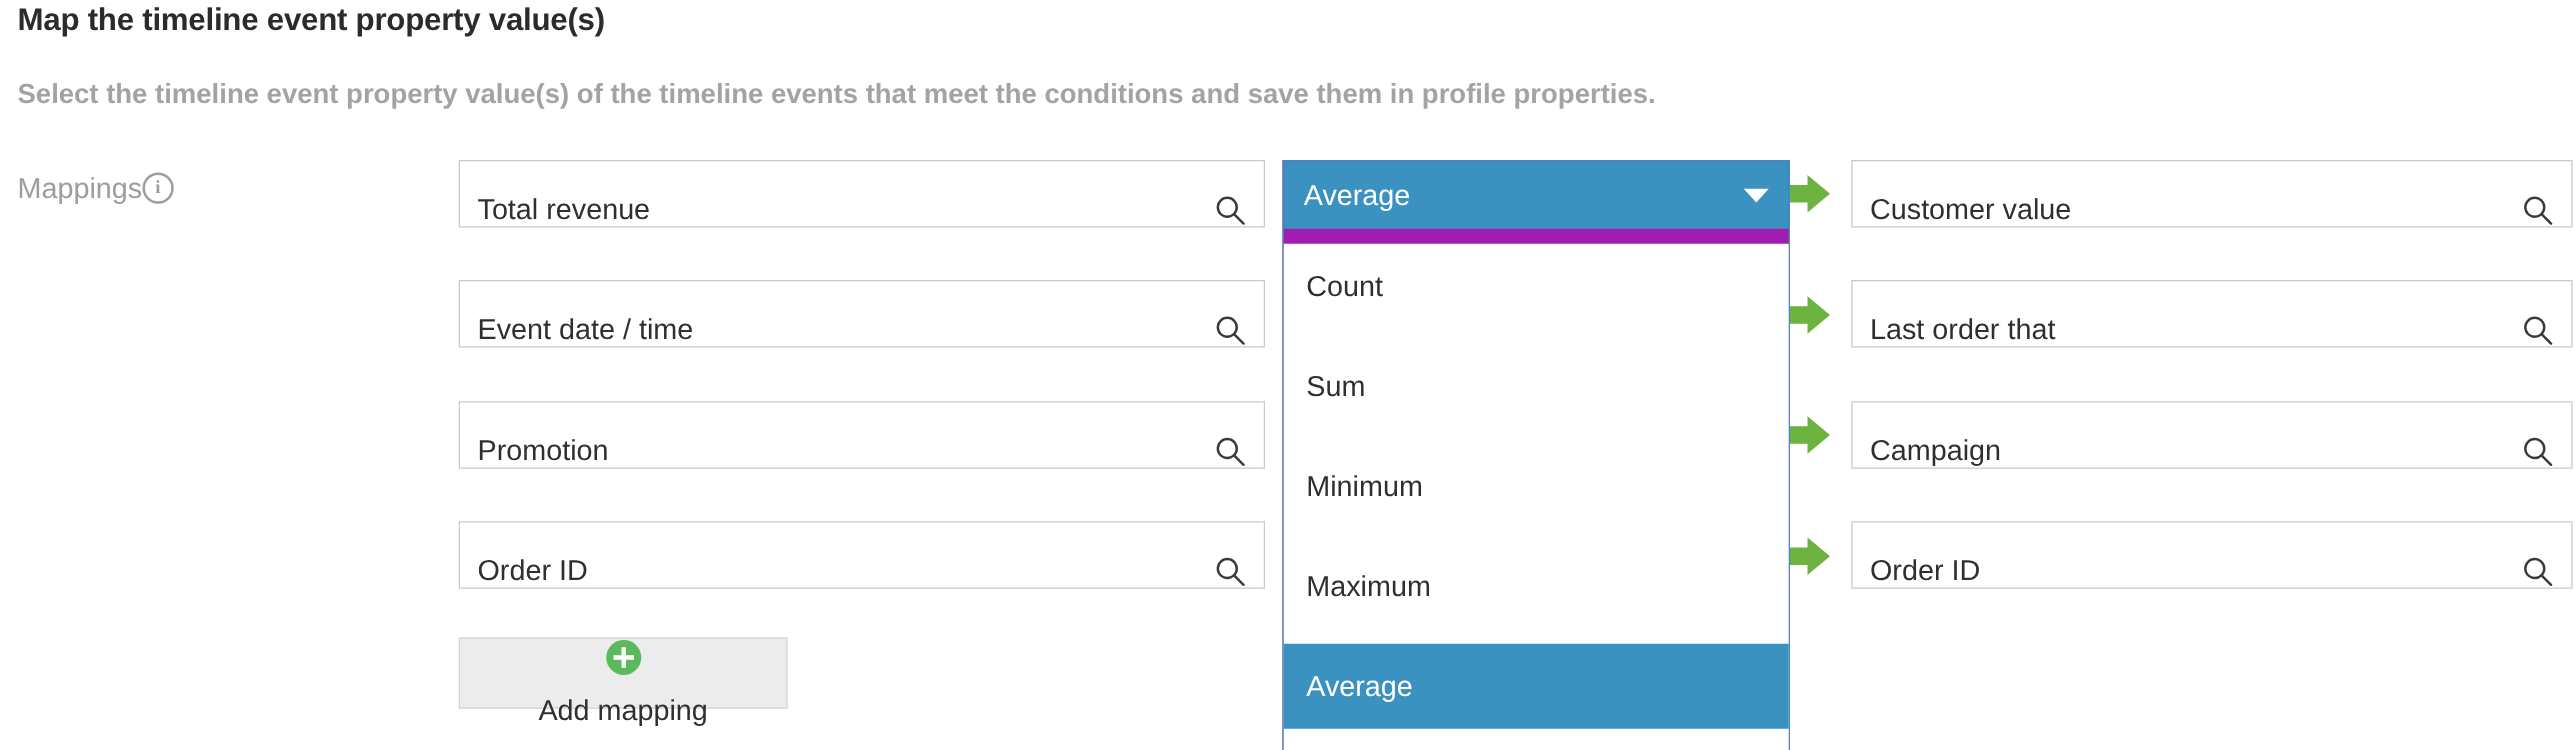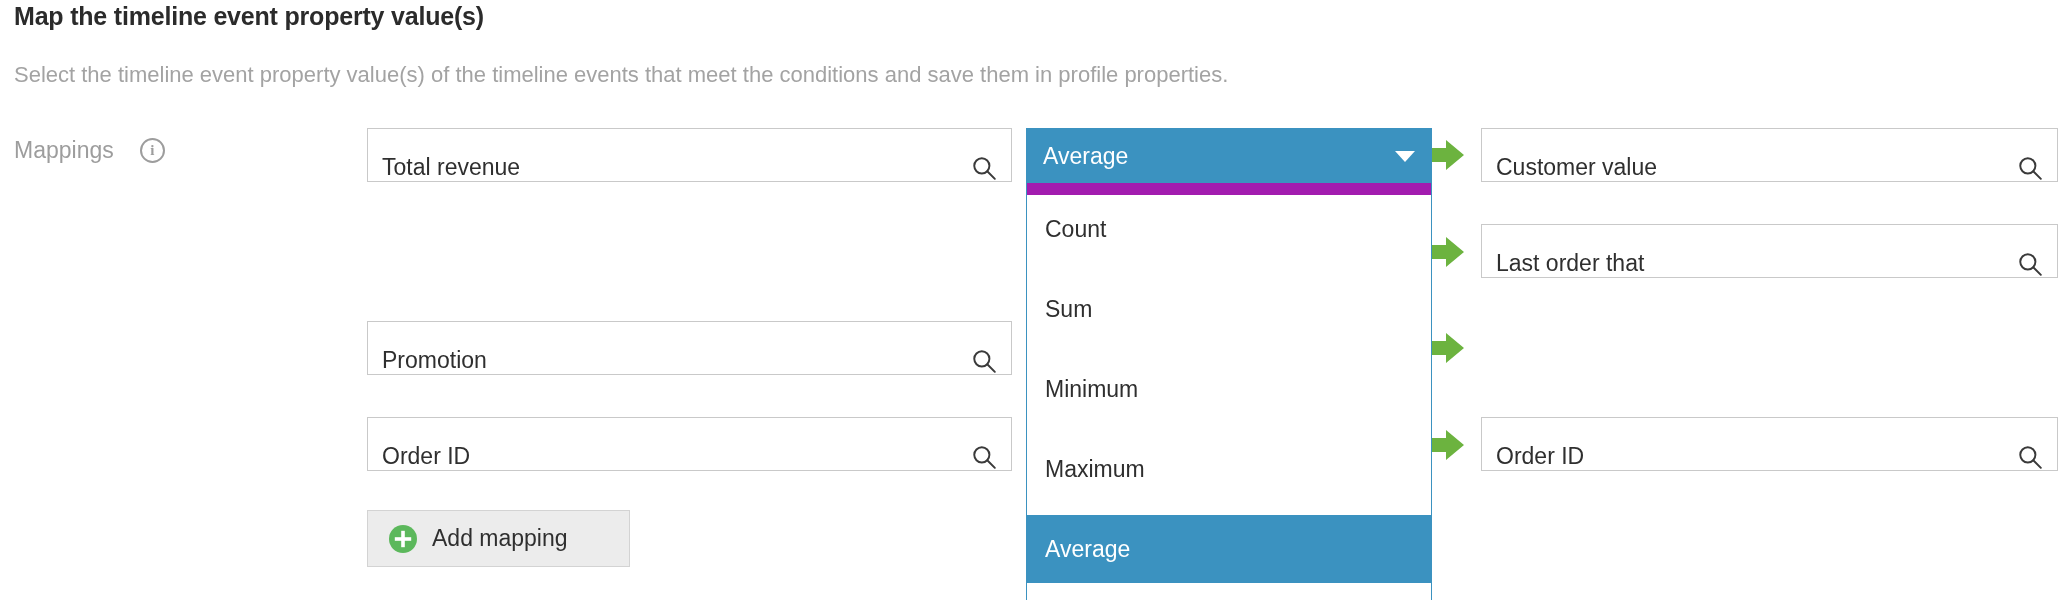--- a/index.html
+++ b/index.html
@@ -31,33 +31,33 @@
     color: #2b2b2b;
     letter-spacing: -0.2px;
     white-space: nowrap;
   }
 
   .page-subtitle {
     position: absolute;
     left: 14px;
     top: 62px;
     font-size: 22px;
-    font-weight: normal;
+    font-weight: bold;
     color: #a3a3a3;
     white-space: nowrap;
   }
 
   
   .mappings-label-wrap {
     position: absolute;
     left: 14px;
     top: 137px;
     display: flex;
     align-items: center;
-    gap: 26px;
+    gap: 0;
   }
   .mappings-label {
     font-size: 23px;
     color: #9d9d9d;
     white-space: nowrap;
   }
   .info-icon {
     width: 25px;
     height: 25px;
     border-radius: 50%;
@@ -188,20 +188,21 @@
     top: 510px;
     width: 263px;
     height: 57px;
     background: #ececec;
     border: 1px solid #d3d3d3;
     display: flex;
     align-items: center;
     gap: 14px;
     padding: 0 20px;
     cursor: pointer;
+    flex-direction: column;
   }
   .plus-circle {
     width: 30px;
     height: 30px;
     flex: none;
     display: block;
   }
   .add-mapping-label {
     font-size: 23px;
     color: #2f2f2f;
@@ -234,20 +235,27 @@
       <polygon points="0,10 18,10 18,2 36,17 18,32 18,24 0,24" fill="#6cb33f"></polygon>
     </svg>
     <div class="field right-field row-0">
       <span class="field-text">Customer value</span>
       <svg class="search-icon" viewBox="0 0 24 24">
         <circle cx="10" cy="10" r="7" fill="none" stroke="#3a3a3a" stroke-width="1.8"></circle>
         <line x1="15" y1="15" x2="22" y2="22" stroke="#3a3a3a" stroke-width="1.8" stroke-linecap="round"></line>
       </svg>
     </div>
 
+    <div class="field left-field row-1">
+      <span class="field-text">Event date / time</span>
+      <svg class="search-icon" viewBox="0 0 24 24">
+        <circle cx="10" cy="10" r="7" fill="none" stroke="#3a3a3a" stroke-width="1.8"></circle>
+        <line x1="15" y1="15" x2="22" y2="22" stroke="#3a3a3a" stroke-width="1.8" stroke-linecap="round"></line>
+      </svg>
+    </div>
     <svg class="green-arrow arrow-1" viewBox="0 0 36 34">
       <polygon points="0,10 18,10 18,2 36,17 18,32 18,24 0,24" fill="#6cb33f"></polygon>
     </svg>
     <div class="field right-field row-1">
       <span class="field-text">Last order that</span>
       <svg class="search-icon" viewBox="0 0 24 24">
         <circle cx="10" cy="10" r="7" fill="none" stroke="#3a3a3a" stroke-width="1.8"></circle>
         <line x1="15" y1="15" x2="22" y2="22" stroke="#3a3a3a" stroke-width="1.8" stroke-linecap="round"></line>
       </svg>
     </div>
@@ -255,20 +263,27 @@
     <div class="field left-field row-2">
       <span class="field-text">Promotion</span>
       <svg class="search-icon" viewBox="0 0 24 24">
         <circle cx="10" cy="10" r="7" fill="none" stroke="#3a3a3a" stroke-width="1.8"></circle>
         <line x1="15" y1="15" x2="22" y2="22" stroke="#3a3a3a" stroke-width="1.8" stroke-linecap="round"></line>
       </svg>
     </div>
     <svg class="green-arrow arrow-2" viewBox="0 0 36 34">
       <polygon points="0,10 18,10 18,2 36,17 18,32 18,24 0,24" fill="#6cb33f"></polygon>
     </svg>
+    <div class="field right-field row-2">
+      <span class="field-text">Campaign</span>
+      <svg class="search-icon" viewBox="0 0 24 24">
+        <circle cx="10" cy="10" r="7" fill="none" stroke="#3a3a3a" stroke-width="1.8"></circle>
+        <line x1="15" y1="15" x2="22" y2="22" stroke="#3a3a3a" stroke-width="1.8" stroke-linecap="round"></line>
+      </svg>
+    </div>
 
     <div class="field left-field row-3">
       <span class="field-text">Order ID</span>
       <svg class="search-icon" viewBox="0 0 24 24">
         <circle cx="10" cy="10" r="7" fill="none" stroke="#3a3a3a" stroke-width="1.8"></circle>
         <line x1="15" y1="15" x2="22" y2="22" stroke="#3a3a3a" stroke-width="1.8" stroke-linecap="round"></line>
       </svg>
     </div>
     <svg class="green-arrow arrow-3" viewBox="0 0 36 34">
       <polygon points="0,10 18,10 18,2 36,17 18,32 18,24 0,24" fill="#6cb33f"></polygon>

